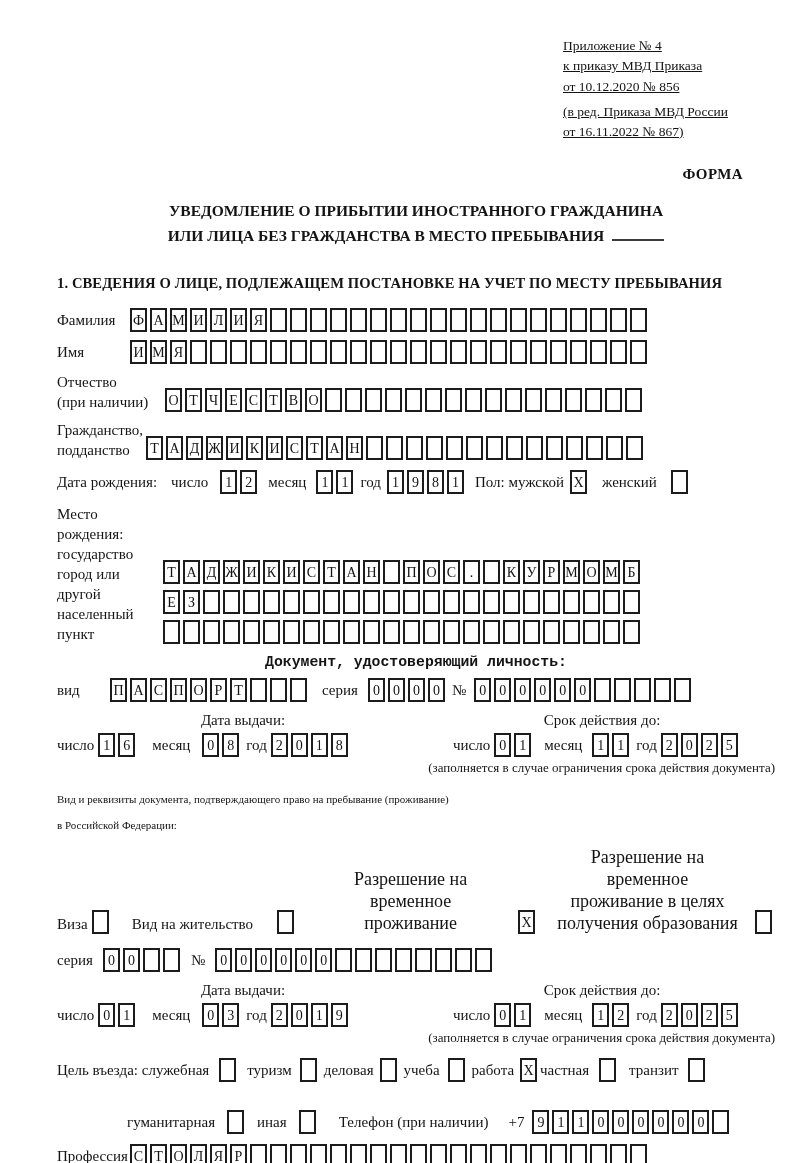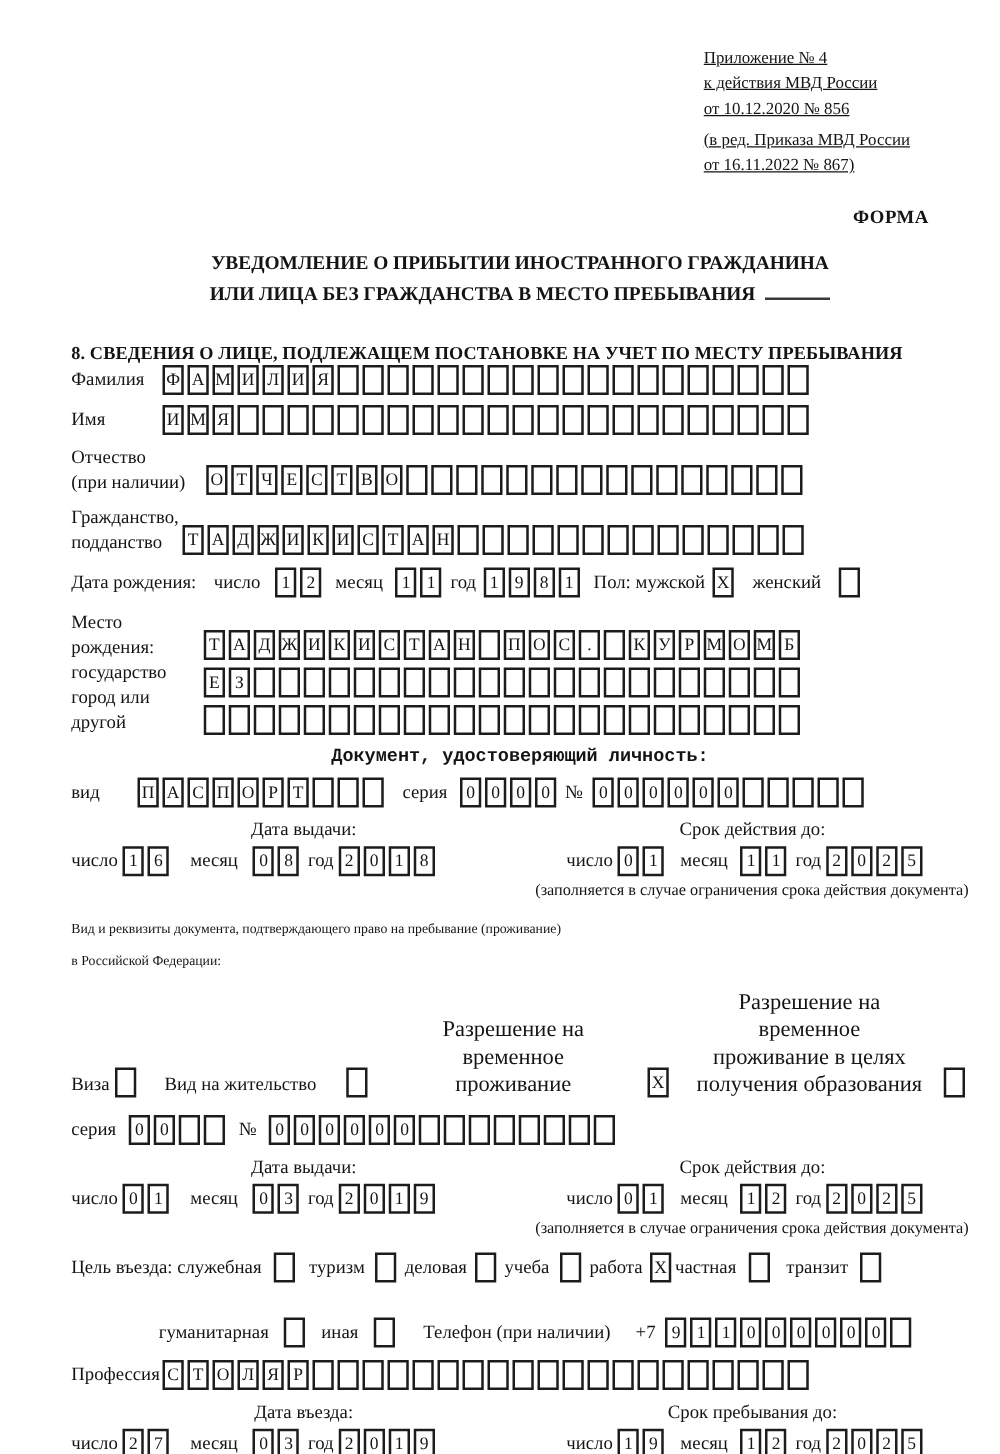--- a/index.html
+++ b/index.html
@@ -22,21 +22,21 @@
   .fstart { align-items:flex-end; }
   .lbl { font-size:15px; line-height:20px; flex:0 0 auto; }
   .boxes { display:flex; align-items:center; flex:0 0 auto; }
   .cell { display:inline-block; width:17px; height:24px; border:2px solid #1c1c1c; margin-right:3px;
           text-align:center; font-size:14px; line-height:21px; flex:0 0 auto; background:#fff; }
 
   .w73 { width:73px; } .w89 { width:89px; } .w108 { width:108px; } .w106 { width:106px; } .w53 { width:53px; }
   .ml4{margin-left:4px;} .ml6{margin-left:6px;} .ml8{margin-left:8px;} .ml10{margin-left:10px;}
   .ml12{margin-left:12px;} .ml14{margin-left:14px;} .ml16{margin-left:16px;} .ml20{margin-left:20px;}
   .ml24{margin-left:24px;}
-  .mt10{margin-top:10px;} .mt12{margin-top:12px;} .mt14{margin-top:14px;} .mt16{margin-top:0;}
+  .mt10{margin-top:10px;} .mt12{margin-top:12px;} .mt14{margin-top:14px;} .mt16{margin-top:16px;}
   .mb6{margin-bottom:6px;}
   .mlines { line-height:20px; }
 
   
   .subhead { text-align:center; font-weight:bold; font-size:14.8px; margin-top:10px;font-family:Liberation Mono, monospace; }
 
   
   .dgrow { display:flex; margin-top:10px; }
   .dg-left { width:372px; flex:0 0 auto; }
   .dg-right { flex:1 1 auto; }
@@ -47,35 +47,35 @@
   .para { font-size:11px; line-height:26px; margin-top:10px; }
   .optlbl { font-size:18px; line-height:22px; text-align:center; }
 </style>
 </head>
 <body>
 
 <div class="page">
 
   <div class="hdr">
     <div>Приложение № 4</div>
-    <div>к действия МВД России</div>
+    <div>к приказу МВД Приказа</div>
     <div>от 10.12.2020 № 856</div>
     <div class="hdr-gap"></div>
     <div>(в ред. Приказа МВД России</div>
     <div>от 16.11.2022 № 867)</div>
   </div>
 
   <div class="forma">ФОРМА</div>
 
   <div class="title">
     <div>УВЕДОМЛЕНИЕ О ПРИБЫТИИ ИНОСТРАННОГО ГРАЖДАНИНА</div>
     <div><span>ИЛИ ЛИЦА БЕЗ ГРАЖДАНСТВА В МЕСТО ПРЕБЫВАНИЯ</span><span class="uline"></span></div>
   </div>
 
-  <div class="sec1">8. СВЕДЕНИЯ О ЛИЦЕ, ПОДЛЕЖАЩЕМ ПОСТАНОВКЕ НА УЧЕТ ПО МЕСТУ ПРЕБЫВАНИЯ</div>
+  <div class="sec1">1. СВЕДЕНИЯ О ЛИЦЕ, ПОДЛЕЖАЩЕМ ПОСТАНОВКЕ НА УЧЕТ ПО МЕСТУ ПРЕБЫВАНИЯ</div>
 
   <div class="frow mt16">
     <span class="lbl w73">Фамилия</span>
     <span class="boxes">
         <span class="cell">Ф</span>
         <span class="cell">А</span>
         <span class="cell">М</span>
         <span class="cell">И</span>
         <span class="cell">Л</span>
         <span class="cell">И</span>
@@ -228,20 +228,21 @@
     <span class="boxes ml14">
         <span class="cell"></span>
       </span>
   </div>
 
   <div class="frow fstart mt10">
     <div class="lbl w106 mlines">
       <div>Место рождения:</div>
       <div>государство</div>
       <div>город или другой</div>
+      <div>населенный пункт</div>
     </div>
     <div>
       <div class="boxes mb6">
           <span class="cell">Т</span>
           <span class="cell">А</span>
           <span class="cell">Д</span>
           <span class="cell">Ж</span>
           <span class="cell">И</span>
           <span class="cell">К</span>
           <span class="cell">И</span>

